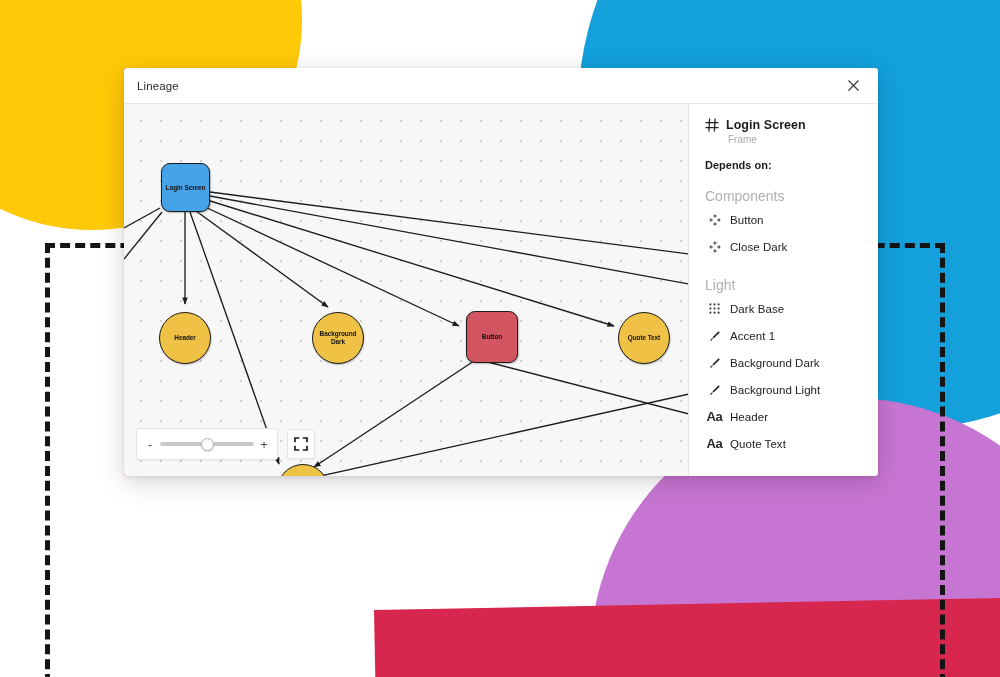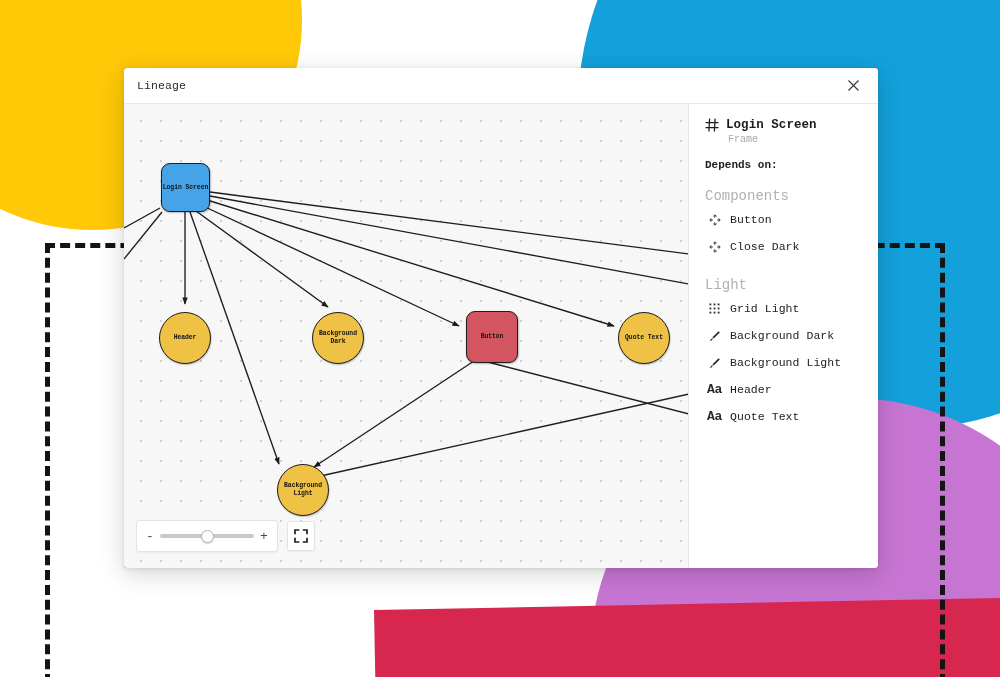--- a/index.html
+++ b/index.html
@@ -50,28 +50,27 @@
     width: 900px; height: 560px;
     border: 5px dashed #141414;
     border-bottom: none;
     background: transparent;
   }
 
   
   #window {
     position: absolute;
     left: 124px; top: 68px;
-    width: 754px; height: 500px;
+    width: 754px; height: 408px;
     background: #be185d;
     border-radius: 3px;
     box-shadow: 0 6px 26px rgba(0,0,0,0.17), 0 1px 4px rgba(0,0,0,0.10);
     display: flex;
     flex-direction: column;
     overflow: hidden;
-    font-family: Liberation Mono, monospace;
   }
   #titlebar {
     height: 36px;
     flex: 0 0 36px;
     background: #ffffff;
     border-bottom: 1px solid #e8e8e8;
     display: flex;
     align-items: center;
     padding: 0 14px 0 13px;
   }
@@ -400,23 +399,32 @@
                   <rect x="8.7" y="0.5" width="1.8" height="1.8"></rect>
                 <rect x="0.5" y="4.6" width="1.8" height="1.8"></rect>
                   <rect x="4.6" y="4.6" width="1.8" height="1.8"></rect>
                   <rect x="8.7" y="4.6" width="1.8" height="1.8"></rect>
                 <rect x="0.5" y="8.7" width="1.8" height="1.8"></rect>
                   <rect x="4.6" y="8.7" width="1.8" height="1.8"></rect>
                   <rect x="8.7" y="8.7" width="1.8" height="1.8"></rect>
               </g>
             </svg>
           </span>
-          <span class="dep-label">Grid Light</span>
-        </div>
-
+          <span class="dep-label">Dark Base</span>
+        </div>
+
+        <div class="dep-row">
+          <span class="dep-icon">
+            <svg width="12" height="12" viewBox="0 0 12 12">
+              <path d="M9.6 1.2 L10.8 2.4 L5.2 8 L3.4 8.6 L4 6.8 Z" fill="#2a2a2a"></path>
+              <path d="M3.4 8.6 L1.4 10.6" stroke="#2a2a2a" stroke-width="1.2" fill="none"></path>
+            </svg>
+          </span>
+          <span class="dep-label">Accent 1</span>
+        </div>
 
         <div class="dep-row">
           <span class="dep-icon">
             <svg width="12" height="12" viewBox="0 0 12 12">
               <path d="M9.6 1.2 L10.8 2.4 L5.2 8 L3.4 8.6 L4 6.8 Z" fill="#2a2a2a"></path>
               <path d="M3.4 8.6 L1.4 10.6" stroke="#2a2a2a" stroke-width="1.2" fill="none"></path>
             </svg>
           </span>
           <span class="dep-label">Background Dark</span>
         </div>

